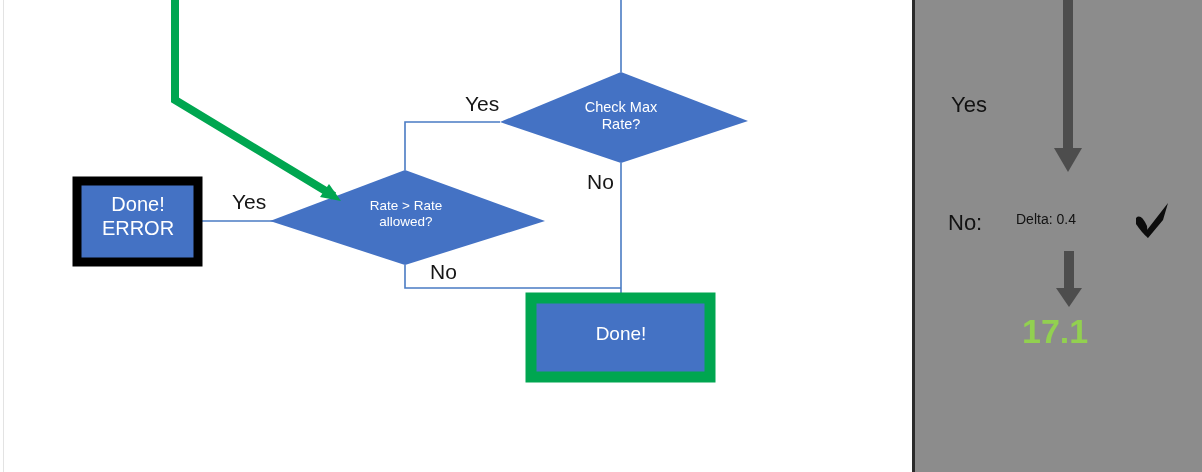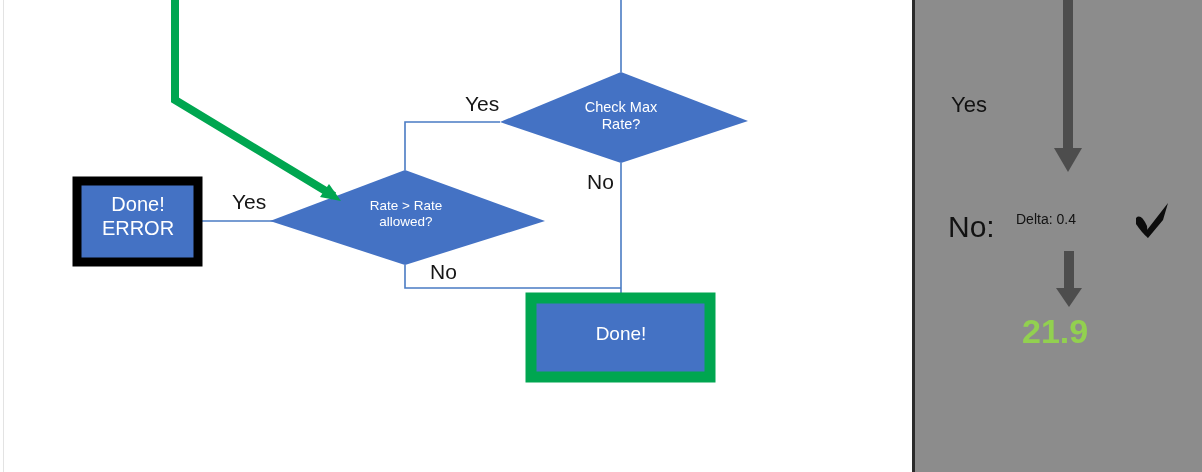--- a/index.html
+++ b/index.html
@@ -129,21 +129,21 @@
     white-space: nowrap;
   }
   #panel-yes {
     left: 36px;
     top: 92px;
     font-size: 22px;
   }
   #panel-no {
     left: 33px;
     top: 210px;
-    font-size: 30px;
+    font-size: 22px;
   }
   #panel-delta {
     left: 101px;
     top: 211px;
     font-size: 14px;
   }
   #panel-value {
     left: 107px;
     top: 312px;
     font-size: 34px;
@@ -222,16 +222,16 @@
         <path d="M 221 218 Q 226 213 232 226 L 233 238 Q 227 233 221 224 Z" fill="#0d0d0d"></path>
       </g>
     </svg>
 
     <div class="panel-text" id="panel-yes">Yes</div>
 
     <div class="panel-text" id="panel-no">No:</div>
 
     <div class="panel-text" id="panel-delta">Delta: 0.4</div>
 
-    <div class="panel-text" id="panel-value">21.9</div>
+    <div class="panel-text" id="panel-value">17.1</div>
   </div>
 
 </div>
 
 </body></html>

